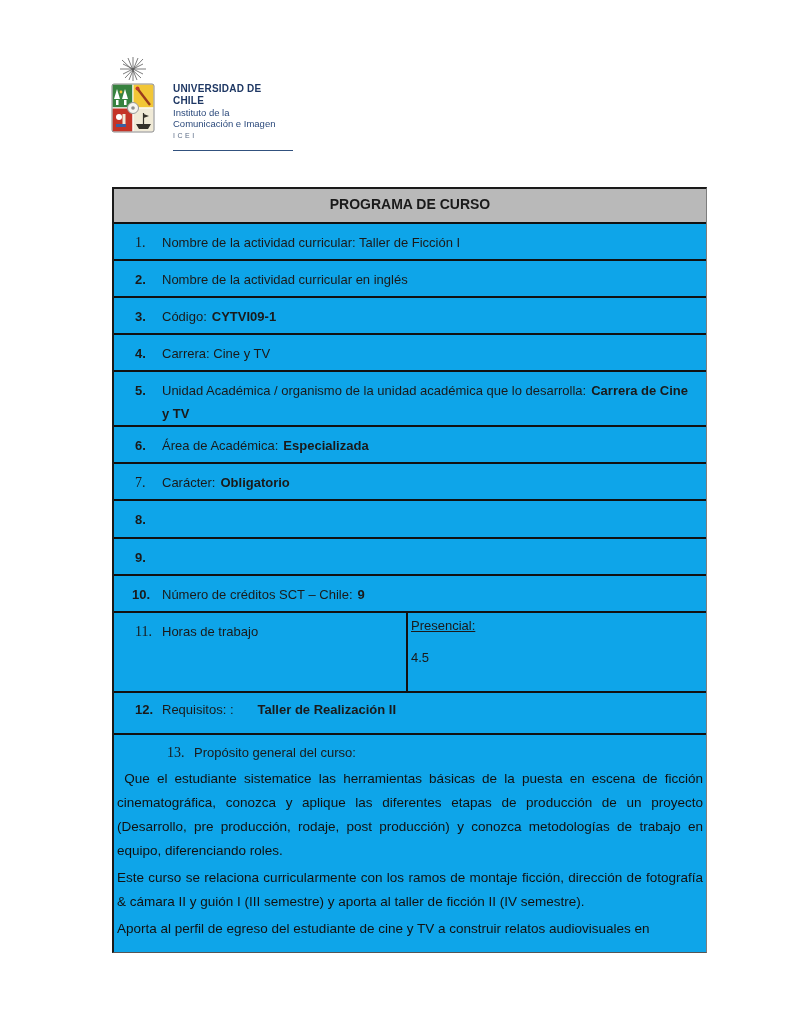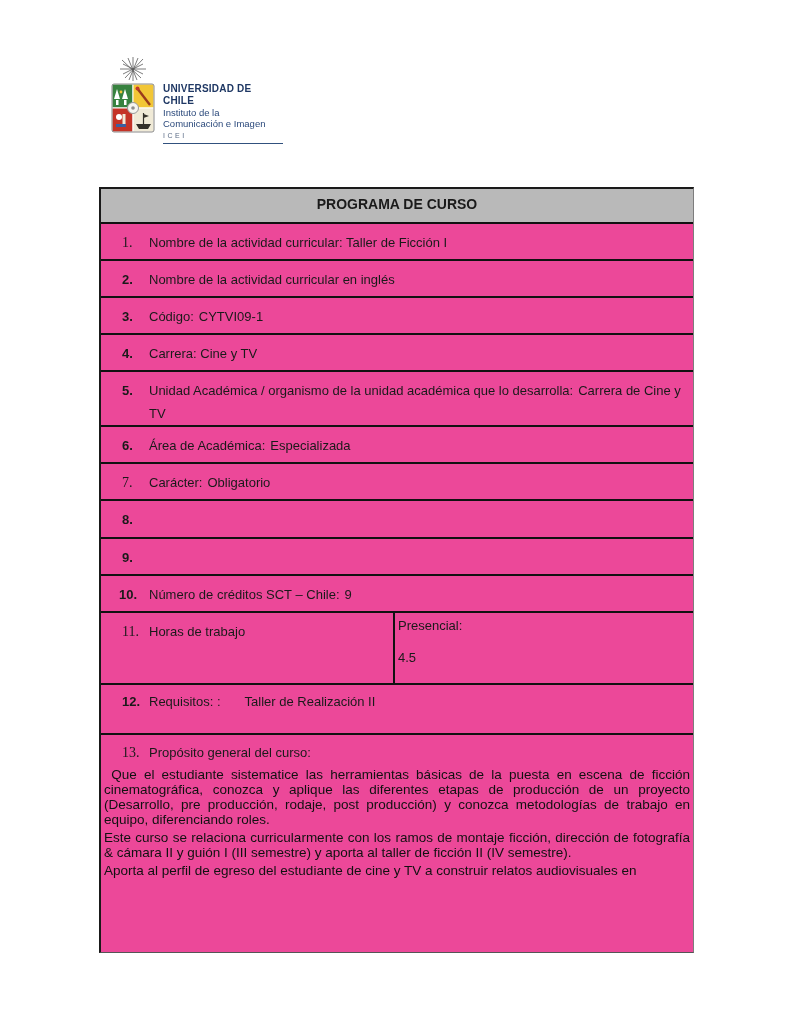--- a/index.html
+++ b/index.html
@@ -2,57 +2,57 @@
 <html><head>
 <meta charset="utf-8">
 <style>
   * { box-sizing: border-box; margin: 0; padding: 0; }
   html, body { width: 800px; height: 1035px; background: #ffffff; overflow: hidden; }
   body { font-family: "Liberation Sans", sans-serif; color: #1a1a1a; position: relative; }
 
   
   .logo { position: absolute; left: 109px; top: 56px; display: flex; }
   .crest { width: 48px; height: 78px; }
-  .logo-text { margin-left: 6px; margin-top: 27px; padding-bottom: 3px;
+  .logo-text { margin-left: 16px; margin-top: 27px; padding-bottom: 10px;
                border-bottom: 1px solid #31517e; width: 120px; }
   .logo-uni  { font-size: 10px; font-weight: bold; color: #1f3864; letter-spacing: .2px; line-height: 12px; }
   .logo-inst { font-size: 9.5px; color: #2c4a7c; line-height: 11px; }
   .logo-acro { font-size: 7px; color: #5a6b85; letter-spacing: 2.5px; line-height: 9px; margin-top: 2px; }
 
   
-  .ptable { position: absolute; left: 99px; top: 187px; width: 595px;
+  .ptable { position: absolute; left: 112px; top: 187px; width: 595px;
             border-top: 2px solid #1a1a1a; border-left: 2px solid #1a1a1a;
             border-right: 1.5px solid #7d7d7d; border-bottom: 1px solid #555;
-            background: #ec4899; }
+            background: #0ea5e9; }
   .thead { height: 35px; background: #b9b9b9; border-bottom: 2px solid #111;
            text-align: center; padding-top: 7px; font-weight: bold; font-size: 14px; }
 
   .row { display: flex; padding-top: 7px; border-bottom: 2px solid #111; }
   .h37 { height: 37px; } .h38 { height: 38px; } .h55 { height: 55px; }
   .num { width: 27px; margin-left: 21px; flex-shrink: 0;
          font-weight: bold; font-size: 13px; line-height: 23px; }
   .num.serif { font-family: "Liberation Serif", serif; font-weight: normal; font-size: 14px; }
   .txt { flex: 1; padding-right: 8px; font-size: 13px; line-height: 23px; }
   .b { font-weight: normal; }
-  .v { font-weight: normal; margin-left: 5px; }
+  .v { font-weight: bold; margin-left: 5px; }
 
   
-  .hours { display: flex; height: 72px; border-bottom: 2px solid #111; }
+  .hours { display: flex; height: 80px; border-bottom: 2px solid #111; }
   .hcol1 { width: 292px; display: flex; padding-top: 7px; }
   .hcol2 { width: 151px; border-left: 2px solid #111; padding: 5px 2px 0 3px; }
   .hcol3 { flex: 1; border-left: 2px solid #111; padding: 5px 2px 0 3px; }
-  .hlabel { font-size: 13px; }
+  .hlabel { font-size: 13px; text-decoration: underline; }
   .hvalue { font-size: 13px; margin-top: 17px; }
 
-  .req { height: 50px; }
+  .req { height: 42px; }
 
   
   .prop { height: 217px; padding-top: 6px; overflow: hidden; }
-  .prop-head { display: flex; }
-  .para { font-size: 13.5px; line-height: 15px; text-align: justify;
+  .prop-head { display: flex; padding-left: 32px; }
+  .para { font-size: 13.5px; line-height: 24px; text-align: justify;
           white-space: pre-wrap; padding: 0 3px; margin-top: 3px; color: #111; }
 </style>
 </head>
 <body>
 
 <div class="logo">
   <svg class="crest" viewBox="0 0 48 78">
 
     <g stroke="#5a5a5a" stroke-width="0.8">
       <line x1="24" y1="1" x2="24" y2="25"></line>

